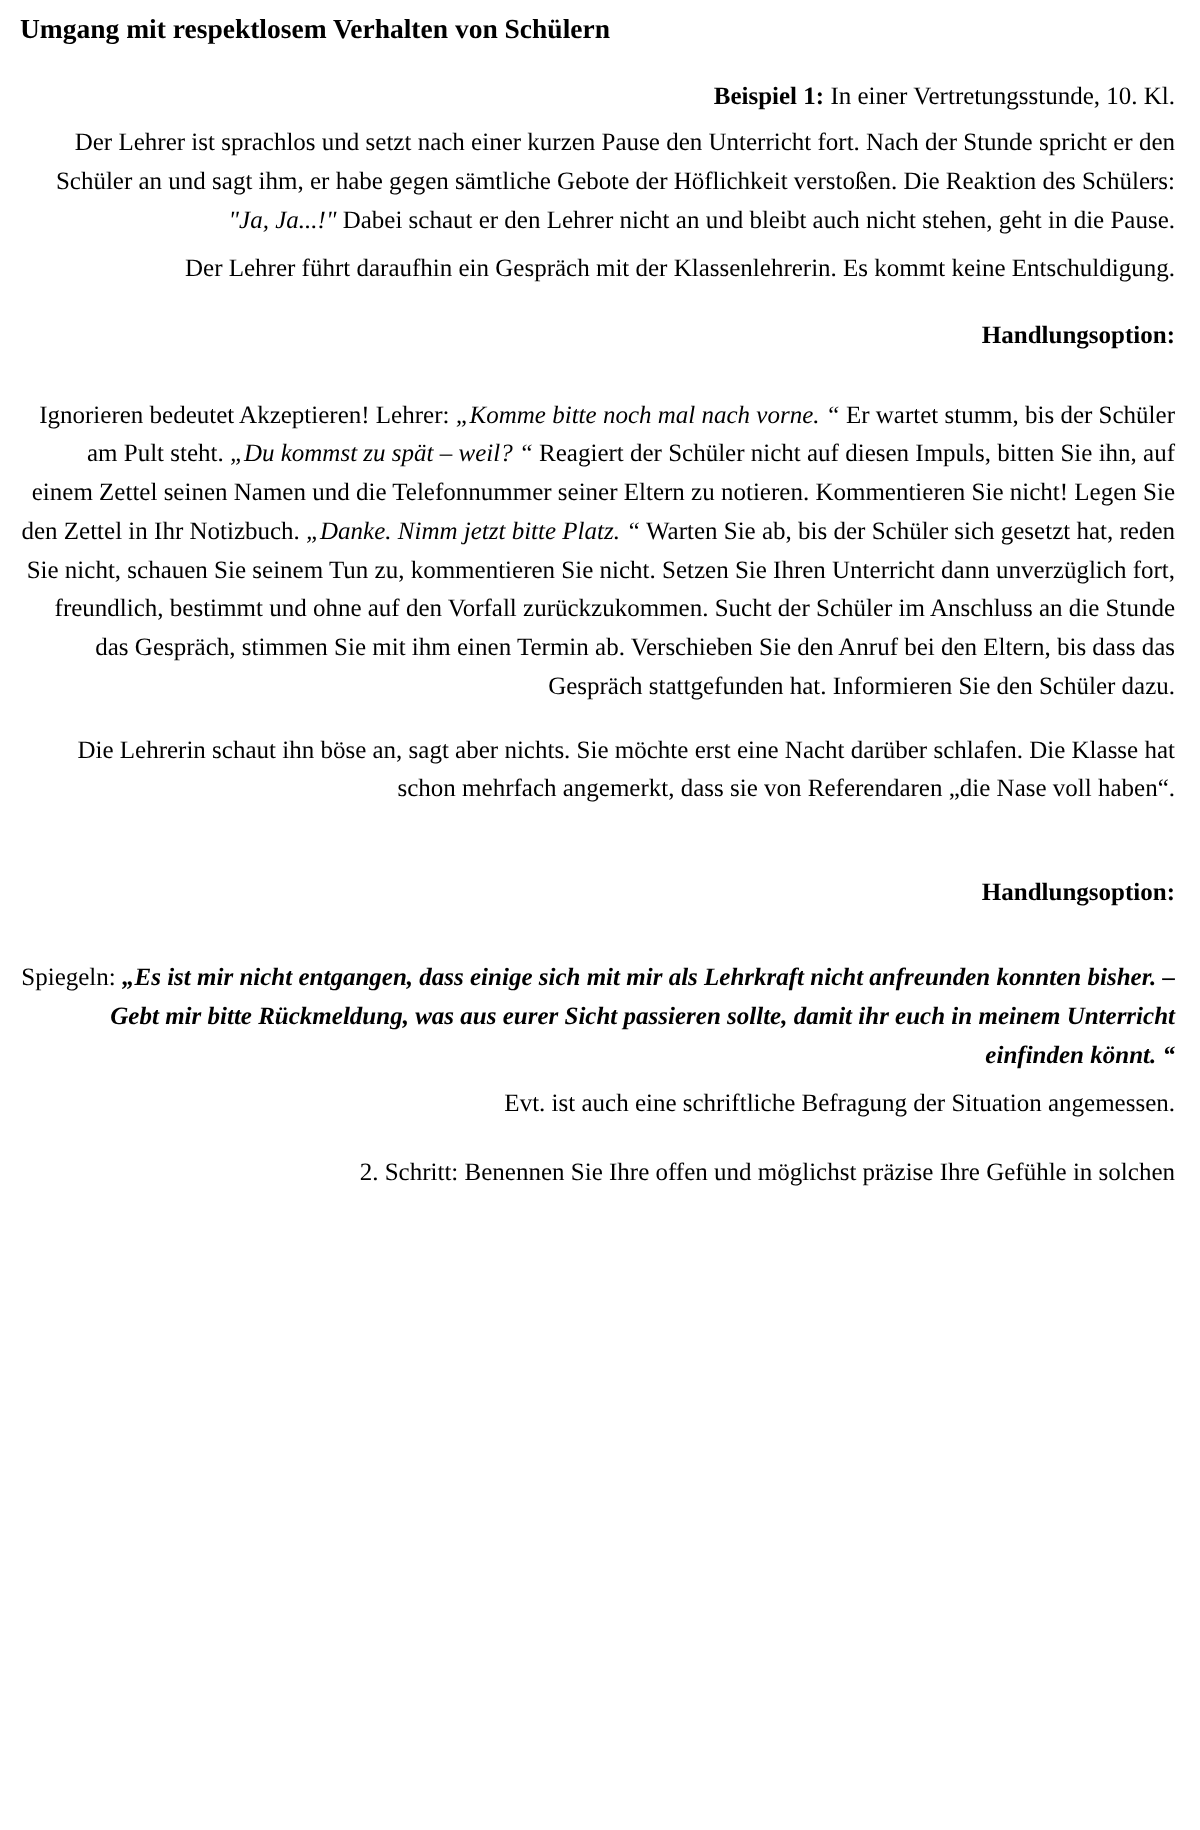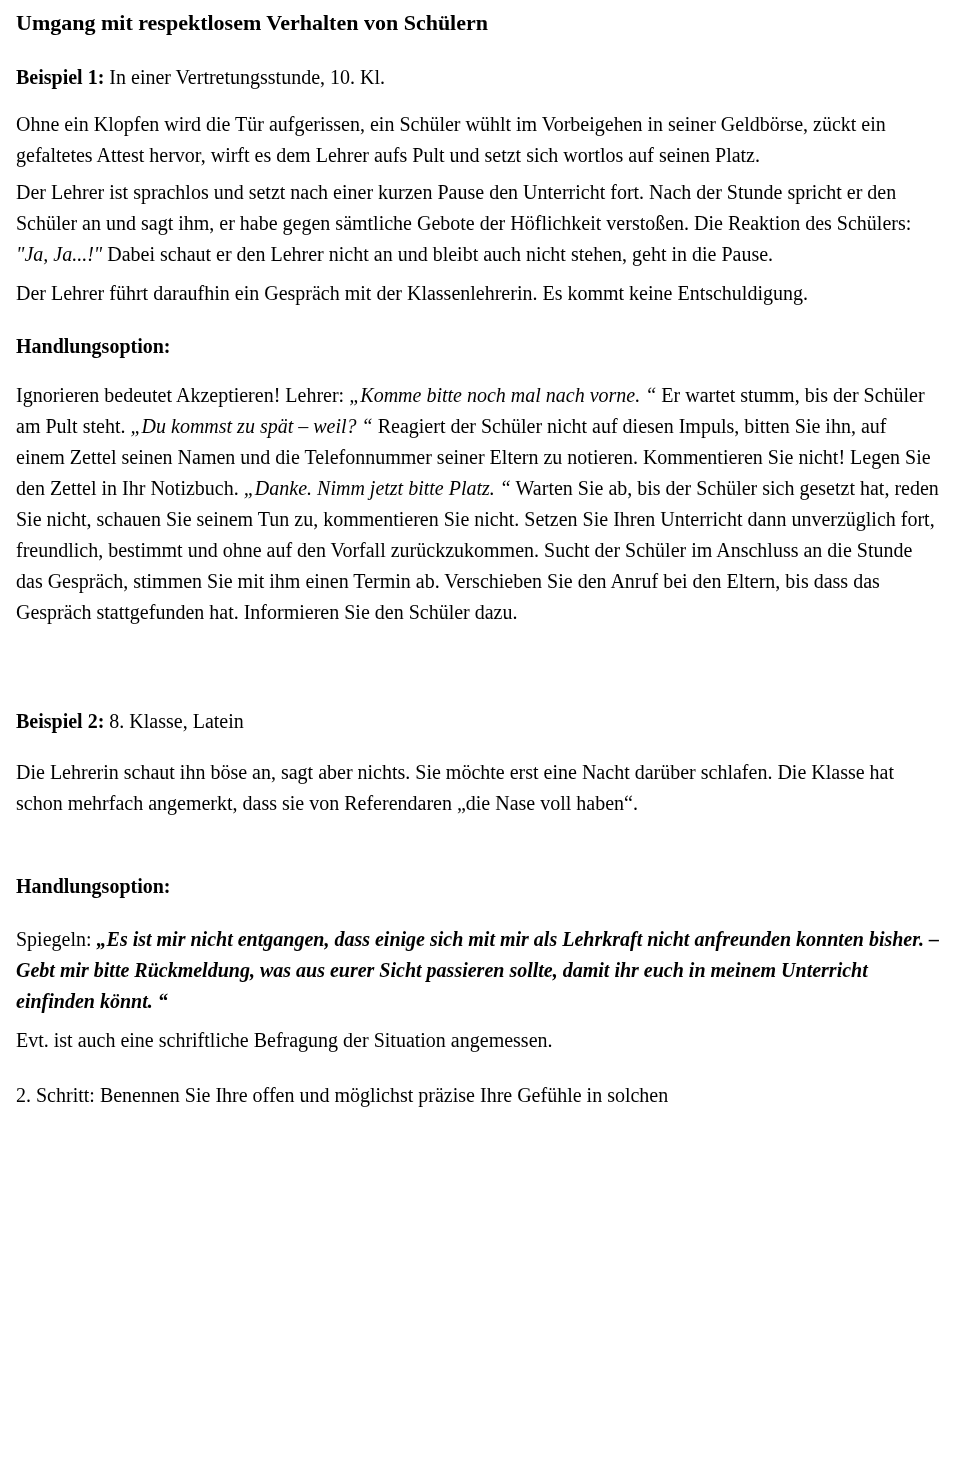--- a/index.html
+++ b/index.html
@@ -13,69 +13,67 @@
     height: 1332px;
     box-sizing: border-box;
     overflow: hidden;
     background: #ffffff;
     color: #000000;
     font-family: "Liberation Serif", "DejaVu Serif", serif;
     font-size: 20px;
     line-height: 31px;
     padding: 4px 20px 0 16px;
   }
-  p { margin: 0; }
+  p { margin: 0; text-align: right; }
   .title {
     font-size: 22px;
     font-weight: bold;
     line-height: 34px;
     margin-top: 2px;
   }
   .b  { font-weight: bold; }
   .i  { font-style: italic; }
   .bi { font-style: italic; font-weight: bold; }
 
   .h-example1   { margin-top: 22px; }
   .p-incident1  { margin-top: 16px; }
   .p-reaction1  { margin-top: 6px; }
   .p-followup1  { margin-top: 8px; font-family: Liberation Serif, serif; }
   .h-option1    { margin-top: 22px; font-weight: bold; }
-  .p-option1    { margin-top: 18px; }
+  .p-option1    { margin-top: 33px; }
   .p-assess1    { margin-top: 12px; }
 
   .h-example2   { margin-top: 78px; }
   .p-incident2  { margin-top: 14px; }
   .p-reaction2  { margin-top: 20px; }
   .h-option2    { margin-top: 52px; font-weight: bold; }
-  .p-option2    { margin-top: 22px; }
+  .p-option2    { margin-top: 37px; }
   .p-note2      { margin-top: 8px; }
   .p-step1      { margin-top: 12px; }
   .p-step2      { margin-top: 24px; }
 </style>
 </head>
 <body>
 
 <div class="page">
 
   <div class="title">Umgang mit respektlosem Verhalten von Schülern</div>
 
   <p class="h-example1"><span class="b">Beispiel 1:</span><span> In einer Vertretungsstunde, 10. Kl.</span></p>
 
-  <p class="p-incident1">Ohne ein Klopfen wird die Tür aufgerissen, ein Schüler wühlt im Vorbeigehen in seiner Geldbörse, zückt ein gefaltetes Attest hervor, wirft es dem Lehrer aufs Pult und setzt sich wortlos auf seinen Platz.</p>
 
   <p class="p-reaction1"><span>Der Lehrer ist sprachlos und setzt nach einer kurzen Pause den Unterricht fort. Nach der Stunde spricht er den Schüler an und sagt ihm, er habe gegen sämtliche Gebote der Höflichkeit verstoßen. Die Reaktion des Schülers: </span><span class="i">"Ja, Ja...!"</span><span> Dabei schaut er den Lehrer nicht an und bleibt auch nicht stehen, geht in die Pause.</span></p>
 
   <p class="p-followup1">Der Lehrer führt daraufhin ein Gespräch mit der Klassenlehrerin. Es kommt keine Entschuldigung.</p>
 
   <p class="h-option1">Handlungsoption:</p>
 
   <p class="p-option1"><span>Ignorieren bedeutet Akzeptieren! Lehrer: </span><span class="i">„Komme bitte noch mal nach vorne. “</span><span> Er wartet stumm, bis der Schüler am Pult steht. </span><span class="i">„Du kommst zu spät – weil? “</span><span> Reagiert der Schüler nicht auf diesen Impuls, bitten Sie ihn, auf einem Zettel seinen Namen und die Telefonnummer seiner Eltern zu notieren. Kommentieren Sie nicht! Legen Sie den Zettel in Ihr Notizbuch. </span><span class="i">„Danke. Nimm jetzt bitte Platz. “</span><span> Warten Sie ab, bis der Schüler sich gesetzt hat, reden Sie nicht, schauen Sie seinem Tun zu, kommentieren Sie nicht. Setzen Sie Ihren Unterricht dann unverzüglich fort, freundlich, bestimmt und ohne auf den Vorfall zurückzukommen. Sucht der Schüler im Anschluss an die Stunde das Gespräch, stimmen Sie mit ihm einen Termin ab. Verschieben Sie den Anruf bei den Eltern, bis dass das Gespräch stattgefunden hat. Informieren Sie den Schüler dazu.</span></p>
 
 
-  <p class="h-example2"><span class="b">Beispiel 2:</span><span> 8. Klasse, Latein</span></p>
 
 
   <p class="p-reaction2">Die Lehrerin schaut ihn böse an, sagt aber nichts. Sie möchte erst eine Nacht darüber schlafen. Die Klasse hat schon mehrfach angemerkt, dass sie von Referendaren „die Nase voll haben“.</p>
 
   <p class="h-option2">Handlungsoption:</p>
 
   <p class="p-option2"><span>Spiegeln: </span><span class="bi">„Es ist mir nicht entgangen, dass einige sich mit mir als Lehrkraft nicht anfreunden konnten bisher. – Gebt mir bitte Rückmeldung, was aus eurer Sicht passieren sollte, damit ihr euch in meinem Unterricht einfinden könnt. “</span></p>
 
   <p class="p-note2">Evt. ist auch eine schriftliche Befragung der Situation angemessen.</p>
 

